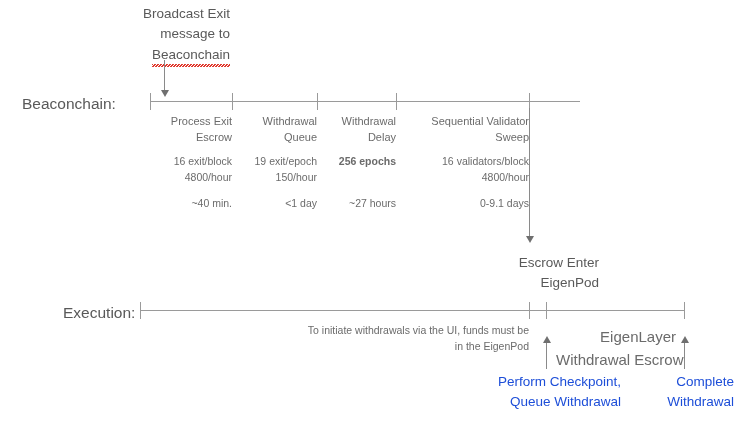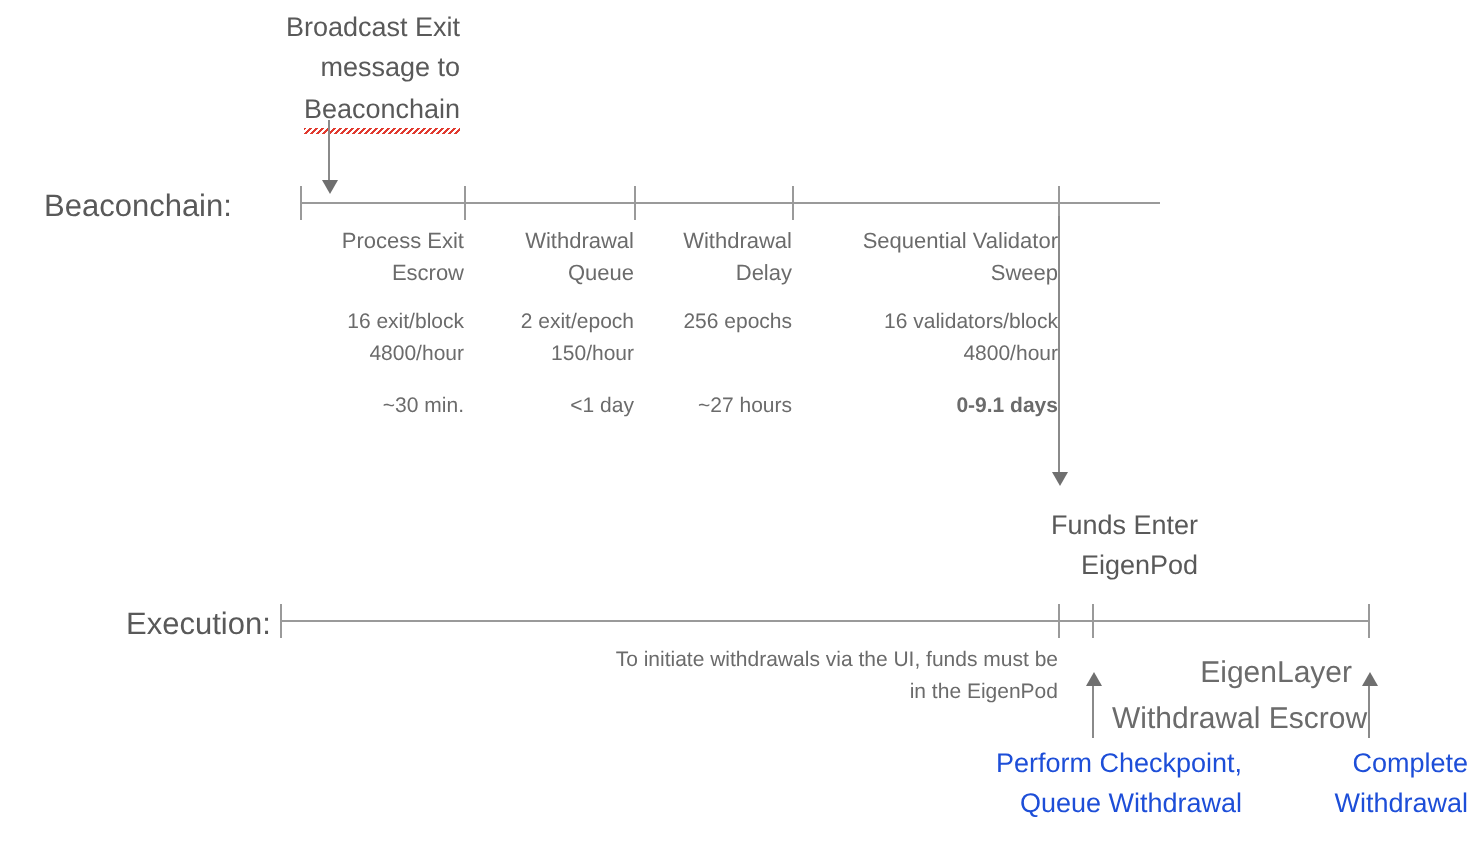--- a/index.html
+++ b/index.html
@@ -147,57 +147,57 @@
   <div class="abs tick" style="left:529px; top:93px; height:17px;"></div>
 
   <div class="abs ctr phase-name" style="left:151px; top:114px; width:81px;">
     <div>Process Exit</div>
     <div>Escrow</div>
   </div>
   <div class="abs ctr phase-rate" style="left:151px; top:154px; width:81px;">
     <div>16 exit/block</div>
     <div>4800/hour</div>
   </div>
-  <div class="abs ctr phase-time" style="left:151px; top:196px; width:81px;">~30 min.</div>
+  <div class="abs ctr phase-time" style="left:151px; top:196px; width:81px;">~40 min.</div>
 
   <div class="abs ctr phase-name" style="left:233px; top:114px; width:84px;">
     <div>Withdrawal</div>
     <div>Queue</div>
   </div>
   <div class="abs ctr phase-rate" style="left:233px; top:154px; width:84px;">
-    <div>2 exit/epoch</div>
+    <div>19 exit/epoch</div>
     <div>150/hour</div>
   </div>
   <div class="abs ctr phase-time" style="left:233px; top:196px; width:84px;">&lt;1 day</div>
 
   <div class="abs ctr phase-name" style="left:318px; top:114px; width:78px;">
     <div>Withdrawal</div>
     <div>Delay</div>
   </div>
-  <div class="abs ctr phase-rate" style="left:318px; top:154px; width:78px;">
+  <div class="abs ctr phase-rate" style="left:318px; top:154px; width:78px;font-weight:bold;">
     <div>256 epochs</div>
     <div></div>
   </div>
   <div class="abs ctr phase-time" style="left:318px; top:196px; width:78px;">~27 hours</div>
 
   <div class="abs ctr phase-name" style="left:397px; top:114px; width:132px;">
     <div>Sequential Validator</div>
     <div>Sweep</div>
   </div>
   <div class="abs ctr phase-rate" style="left:397px; top:154px; width:132px;">
     <div>16 validators/block</div>
     <div>4800/hour</div>
   </div>
-  <div class="abs ctr phase-time" style="left:397px; top:196px; width:132px;font-weight:bold;">0-9.1 days</div>
+  <div class="abs ctr phase-time" style="left:397px; top:196px; width:132px;">0-9.1 days</div>
 
   <div class="abs vline" style="left:529px; top:108px; height:130px;"></div>
   <div class="abs arrowhead-down" style="left:526px; top:236px;"></div>
 
   <div class="abs ctr milestone" style="left:459px; top:253px; width:140px;">
-    <div>Funds Enter</div>
+    <div>Escrow Enter</div>
     <div>EigenPod</div>
   </div>
 
   <div class="abs lane-label" style="left:63px; top:303px;">Execution:</div>
 
   <div class="abs axis" style="left:140px; top:310px; width:544px;"></div>
 
   <div class="abs tick" style="left:140px; top:302px; height:17px;"></div>
   <div class="abs tick" style="left:529px; top:302px; height:17px;"></div>
   <div class="abs tick" style="left:546px; top:302px; height:17px;"></div>

